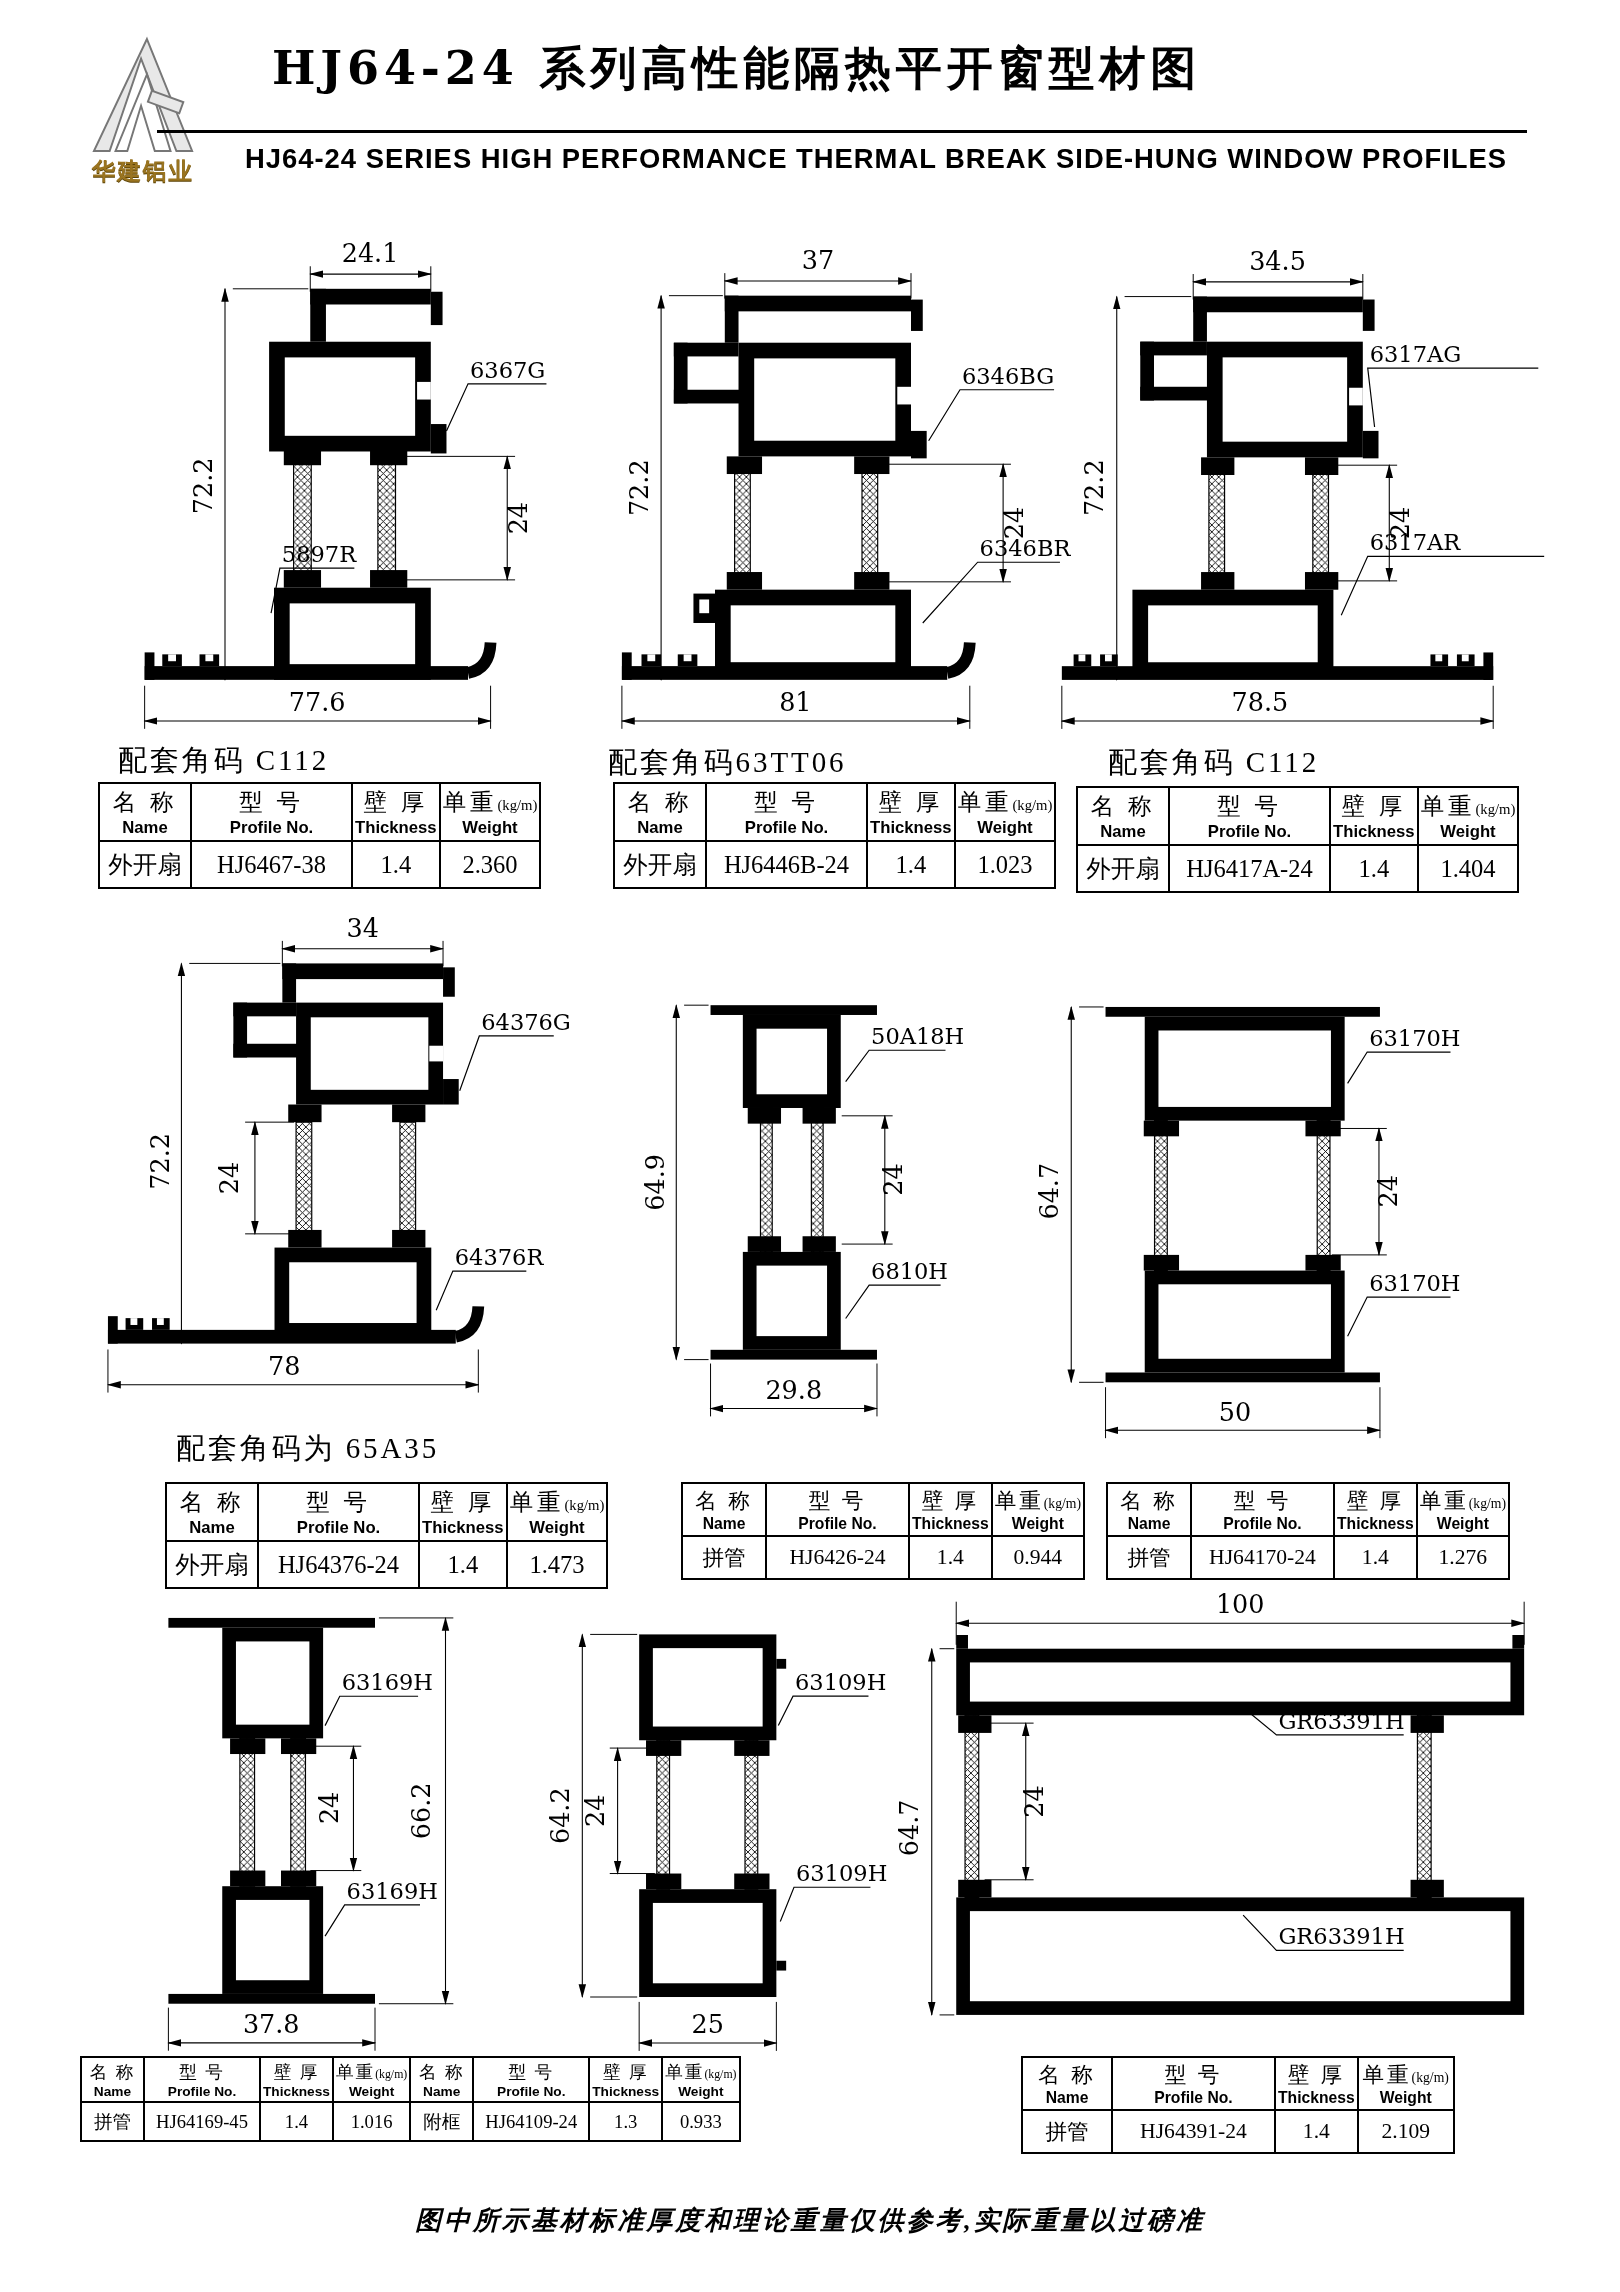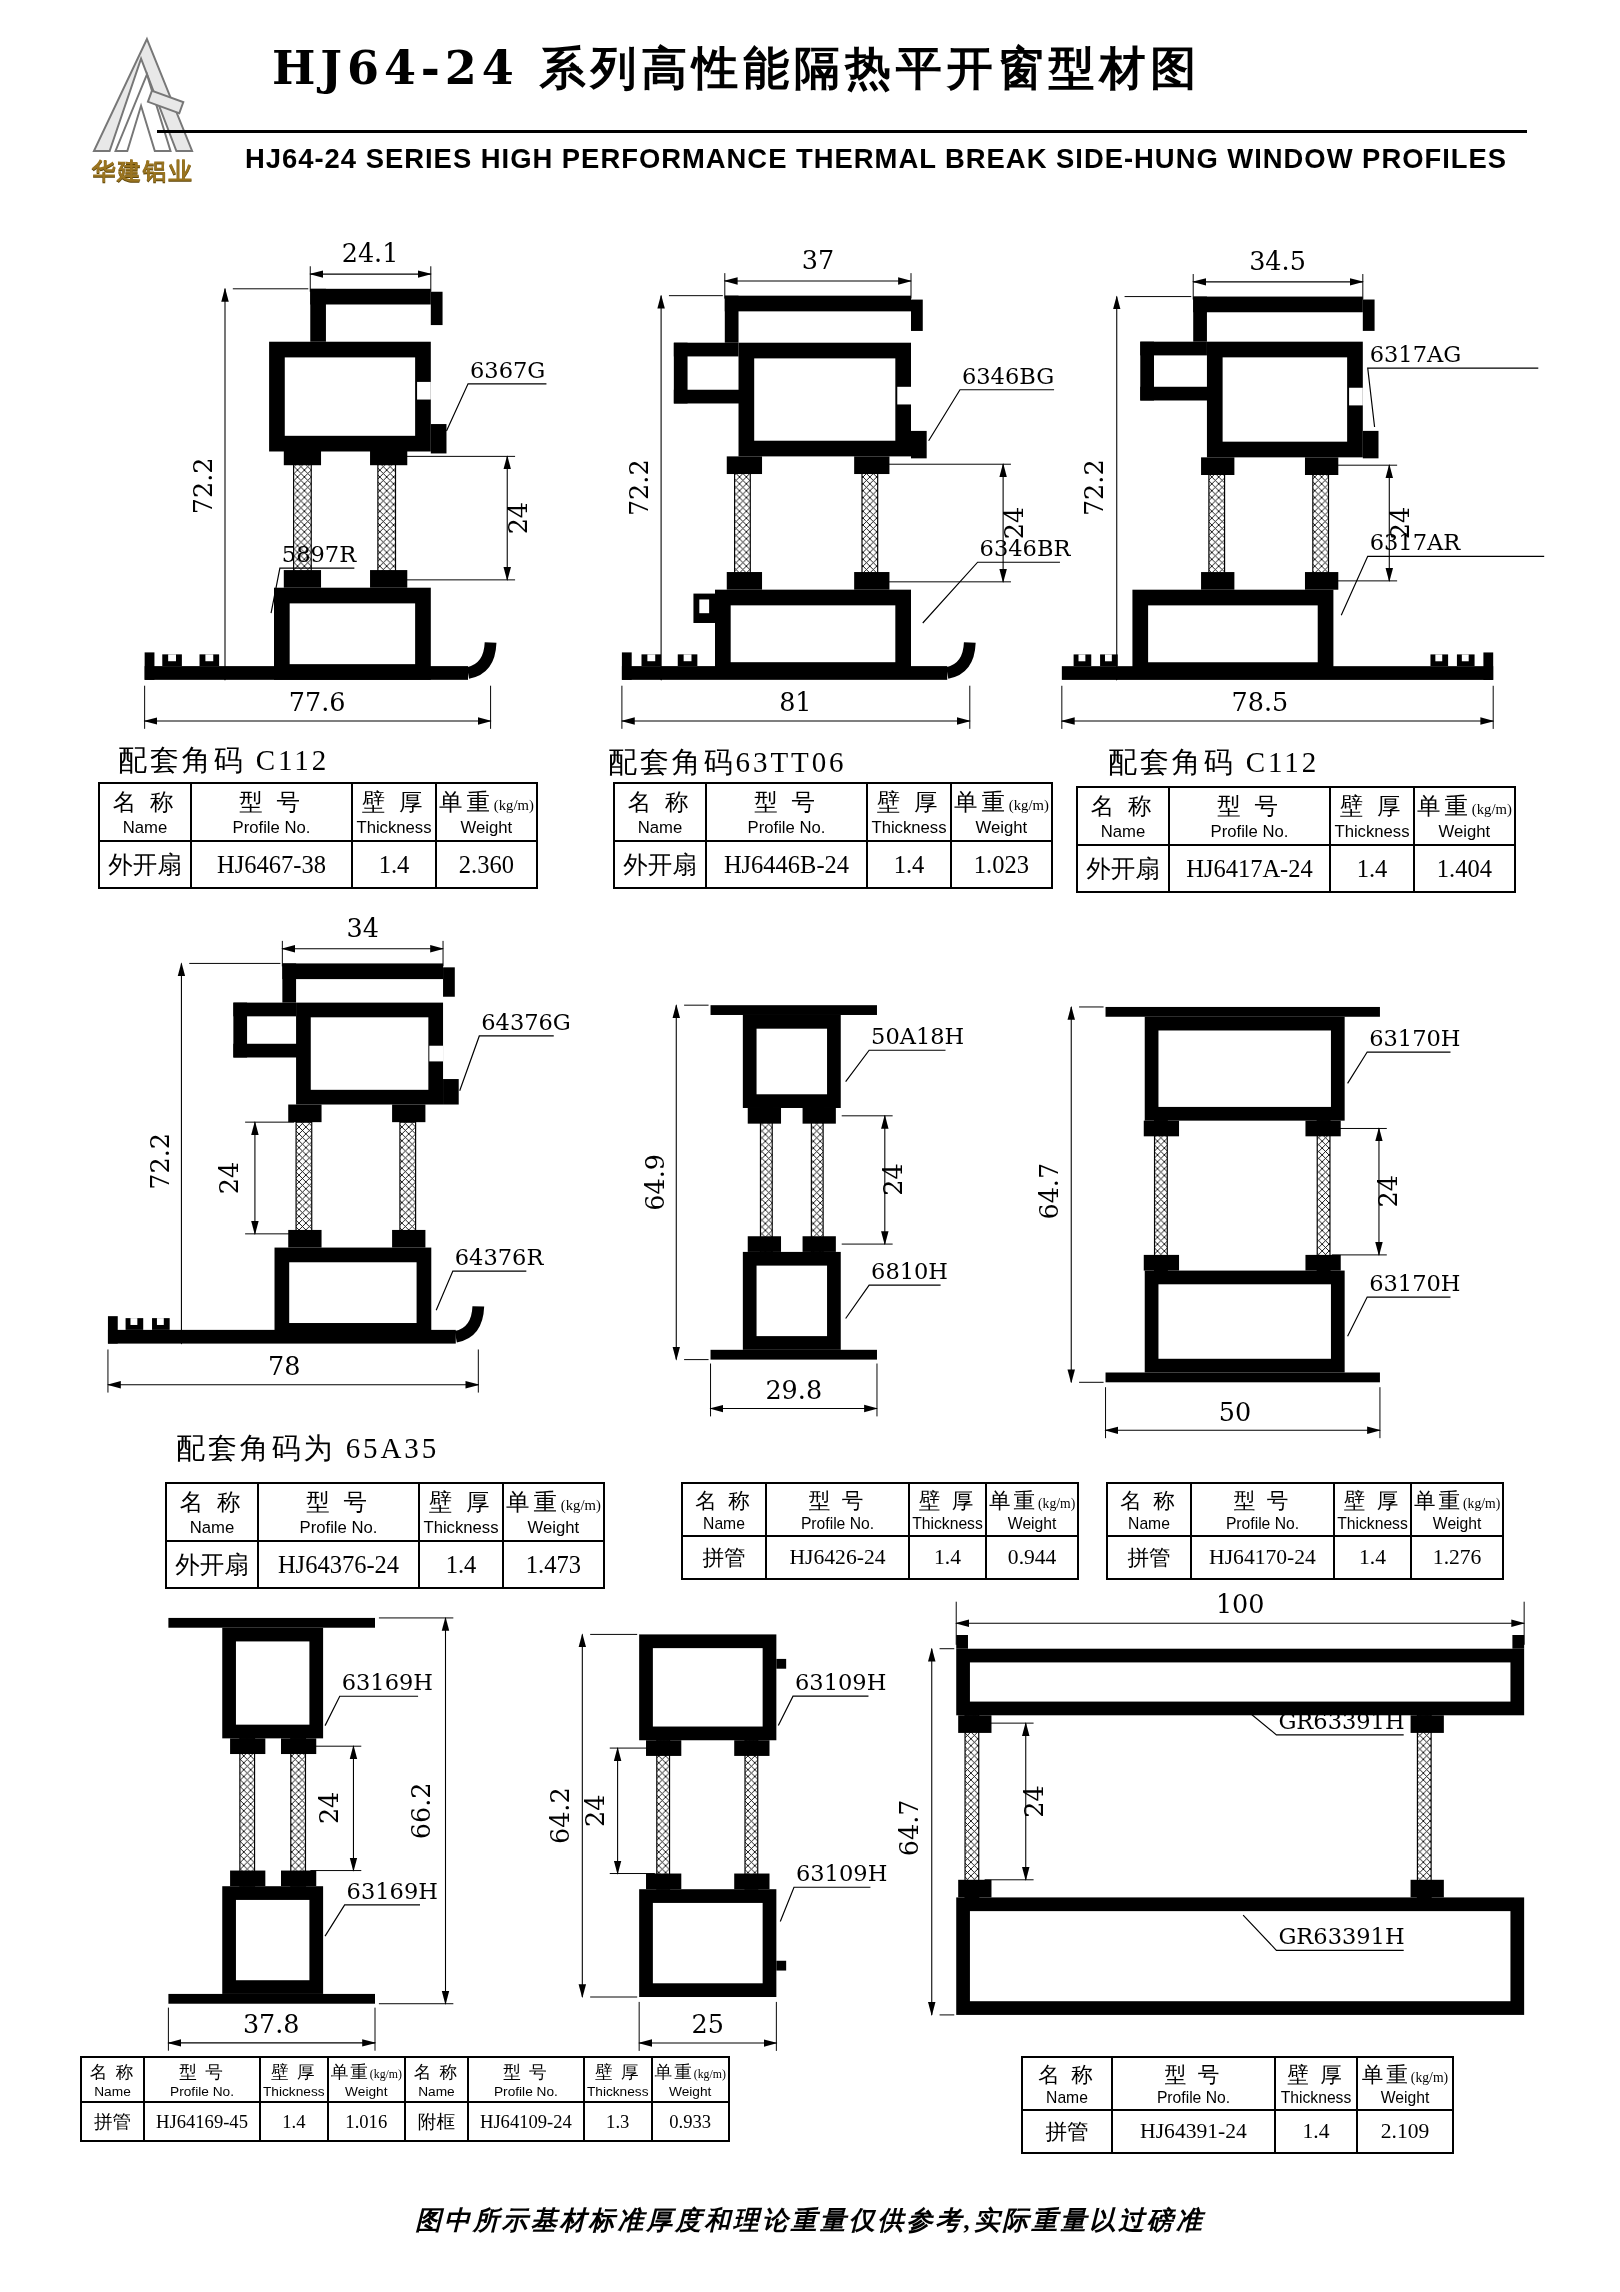--- a/index.html
+++ b/index.html
@@ -27,21 +27,21 @@
   .dl{stroke:#000;stroke-width:1.1;}
   .ld{stroke:#000;stroke-width:1.2;fill:none;}
   .crl{stroke:#000;stroke-width:12;fill:none;}
   .dt{font:26px "DejaVu Serif",serif;fill:#000;}
   .lb{font:23px "DejaVu Serif",serif;fill:#000;}
   
   .spec{position:absolute;border-collapse:collapse;table-layout:fixed;background:#fff;}
   .spec td{border:2px solid #000;text-align:center;vertical-align:middle;padding:2px 2px;}
   .spec .cn{font-size:23.5px;letter-spacing:3.9px;white-space:nowrap;}
   .spec .cn .unit{font-size:14.7px;letter-spacing:0;}
-  .spec .en{font-size:16.7px;font-family:"Liberation Sans",sans-serif;letter-spacing:0;white-space:nowrap;}
+  .spec .en{font-size:16.7px;font-family:"Liberation Sans",sans-serif;letter-spacing:0;white-space:nowrap;font-weight:bold;}
   .spec .val td{font-size:24.5px;height:41px;white-space:nowrap;}
   .spec.small .cn{font-size:17.6px;letter-spacing:2px;}
   .spec.small .cn .unit{font-size:11.8px;}
   .spec.small .en{font-size:13.7px;}
   .spec.small .val td{font-size:18.6px;height:33px;}
   .spec.mid .cn{font-size:21.6px;letter-spacing:2.9px;}
   .spec.mid .cn .unit{font-size:13.7px;}
   .spec.mid .en{font-size:15.7px;}
   .spec.mid .val td{font-size:21.6px;height:37px;}
   

